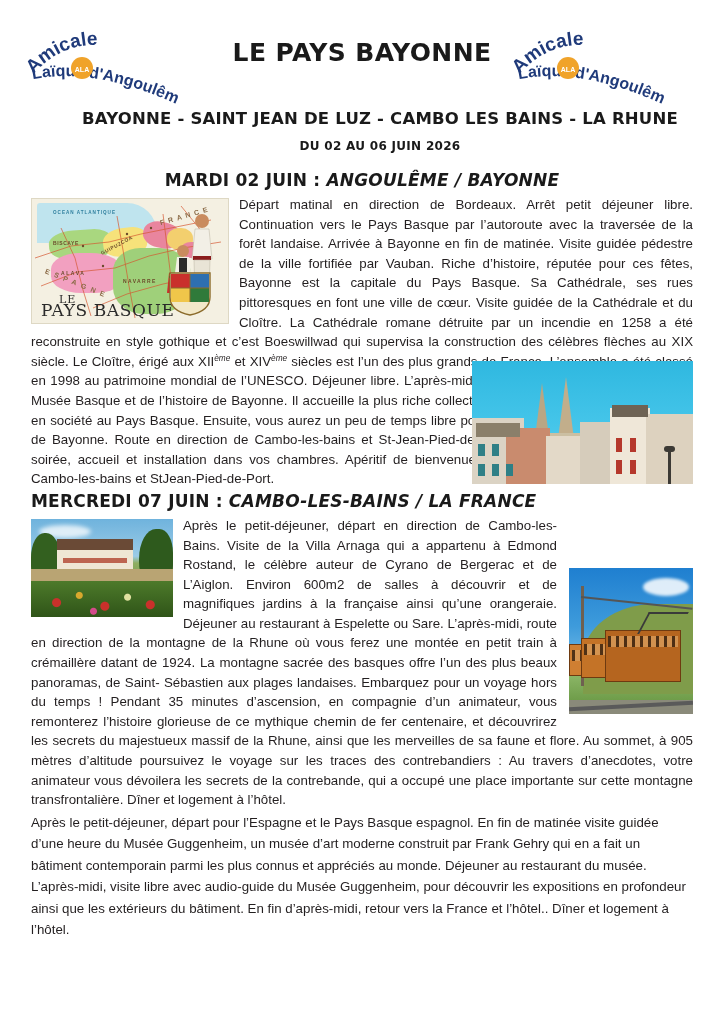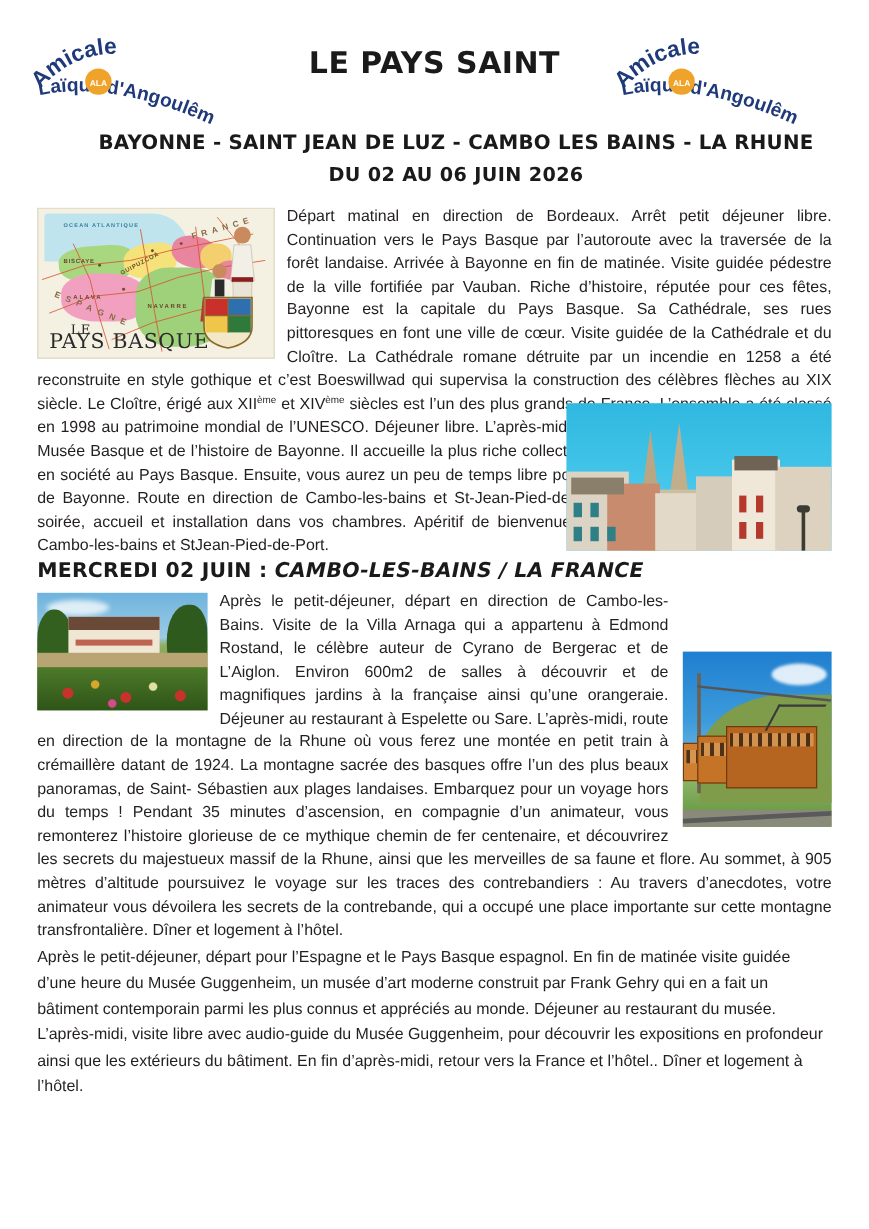--- a/index.html
+++ b/index.html
@@ -62,21 +62,21 @@
     color: #1a1a1a;
     margin-top: 6px;
     padding-left: 36px;
   }
   .subtitle-line {
     font-size: 16.5px;
     line-height: 26px;
     letter-spacing: 0.2px;
   }
   .subtitle-date {
-    font-size: 16px;
+    font-size: 12px;
     line-height: 28px;
     letter-spacing: 0.3px;
   }
 
   
   .day-heading {
     font-family: "DejaVu Sans", sans-serif;
     font-size: 17px;
     font-weight: bold;
     color: #1a1a1a;
@@ -92,20 +92,21 @@
     line-height: 19.6px;
     text-align: justify;
     color: #231f20;
   }
   .body-text.loose { line-height: 21.5px; }
 
   sup {
     font-size: 0.62em;
     vertical-align: super;
     line-height: 0;
+    font-style: italic;
   }
 
   
   .img-float-left {
     float: left;
     margin: 3px 10px 4px 0;
   }
   .img-float-right {
     float: right;
     margin: 3px 0 4px 12px;
@@ -375,21 +376,21 @@
         </text>
         <text font-family="Liberation Sans, sans-serif" font-size="16" font-weight="bold" fill="#1f3a7a">
           <textPath href="#arcBotL" startOffset="2%">Laïque d'Angoulême</textPath>
         </text>
         <circle cx="62" cy="42" r="11" fill="#f0a32a"></circle>
         <text x="62" y="45.5" text-anchor="middle" font-family="Liberation Sans, sans-serif" font-size="7" font-weight="bold" fill="#ffffff">ALA</text>
       </svg>
 
     </div>
 
-    <div class="doc-title">LE PAYS SAINT</div>
+    <div class="doc-title">LE PAYS BAYONNE</div>
 
     <div class="logo right">
       <svg width="180" height="78" viewBox="0 0 180 78">
         <defs>
           <path id="arcTopR" d="M 12,50 Q 52,4 110,26"></path>
           <path id="arcBotR" d="M 10,54 Q 70,40 152,76"></path>
         </defs>
         <text font-family="Liberation Sans, sans-serif" font-size="19" font-weight="bold" fill="#1f3a7a">
           <textPath href="#arcTopR" startOffset="2%">Amicale</textPath>
         </text>
@@ -402,20 +403,23 @@
 
     </div>
   </div>
 
   <div class="subtitle-block">
     <div class="subtitle-line">BAYONNE - SAINT JEAN DE LUZ - CAMBO LES BAINS - LA RHUNE</div>
     <div class="subtitle-date">DU 02 AU 06 JUIN 2026</div>
   </div>
 
   <div class="section sec-day1">
+    <div class="day-heading centered head-row">
+      <span>MARDI 02 JUIN : </span><span class="ital">ANGOULÊME / BAYONNE</span>
+    </div>
 
     <div class="clearfix">
 
       <div class="img-float-left">
         <div class="map-card photo">
           <div class="map-sea"></div>
           <div class="map-sea-label">OCEAN ATLANTIQUE</div>
 
           <div class="rg rg-biscaye"></div>
           <div class="rg rg-guip"></div>
@@ -514,21 +518,21 @@
           <div class="bay-b" style="left:196px;bottom:0px;  width:3px; height:34px; background:#3c3a35;"></div>
           <div class="bay-b" style="left:192px;bottom:32px; width:11px; height:6px; background:#3c3a35; border-radius:3px;"></div>
         </div>
       </div>
 
     </div>
   </div>
 
   <div class="section sec-day2">
     <div class="day-heading head-row">
-      <span>MERCREDI 02 JUIN : </span><span class="ital">CAMBO-LES-BAINS / LA FRANCE</span>
+      <span>MERCREDI 07 JUIN : </span><span class="ital">CAMBO-LES-BAINS / LA FRANCE</span>
     </div>
 
     <div class="clearfix">
 
       <div class="img-float-left">
         <div class="arnaga photo">
           <div class="arn-sky-cloud"></div>
           <div class="arn-tree-l"></div>
           <div class="arn-tree-r"></div>
           <div class="arn-house"></div>

